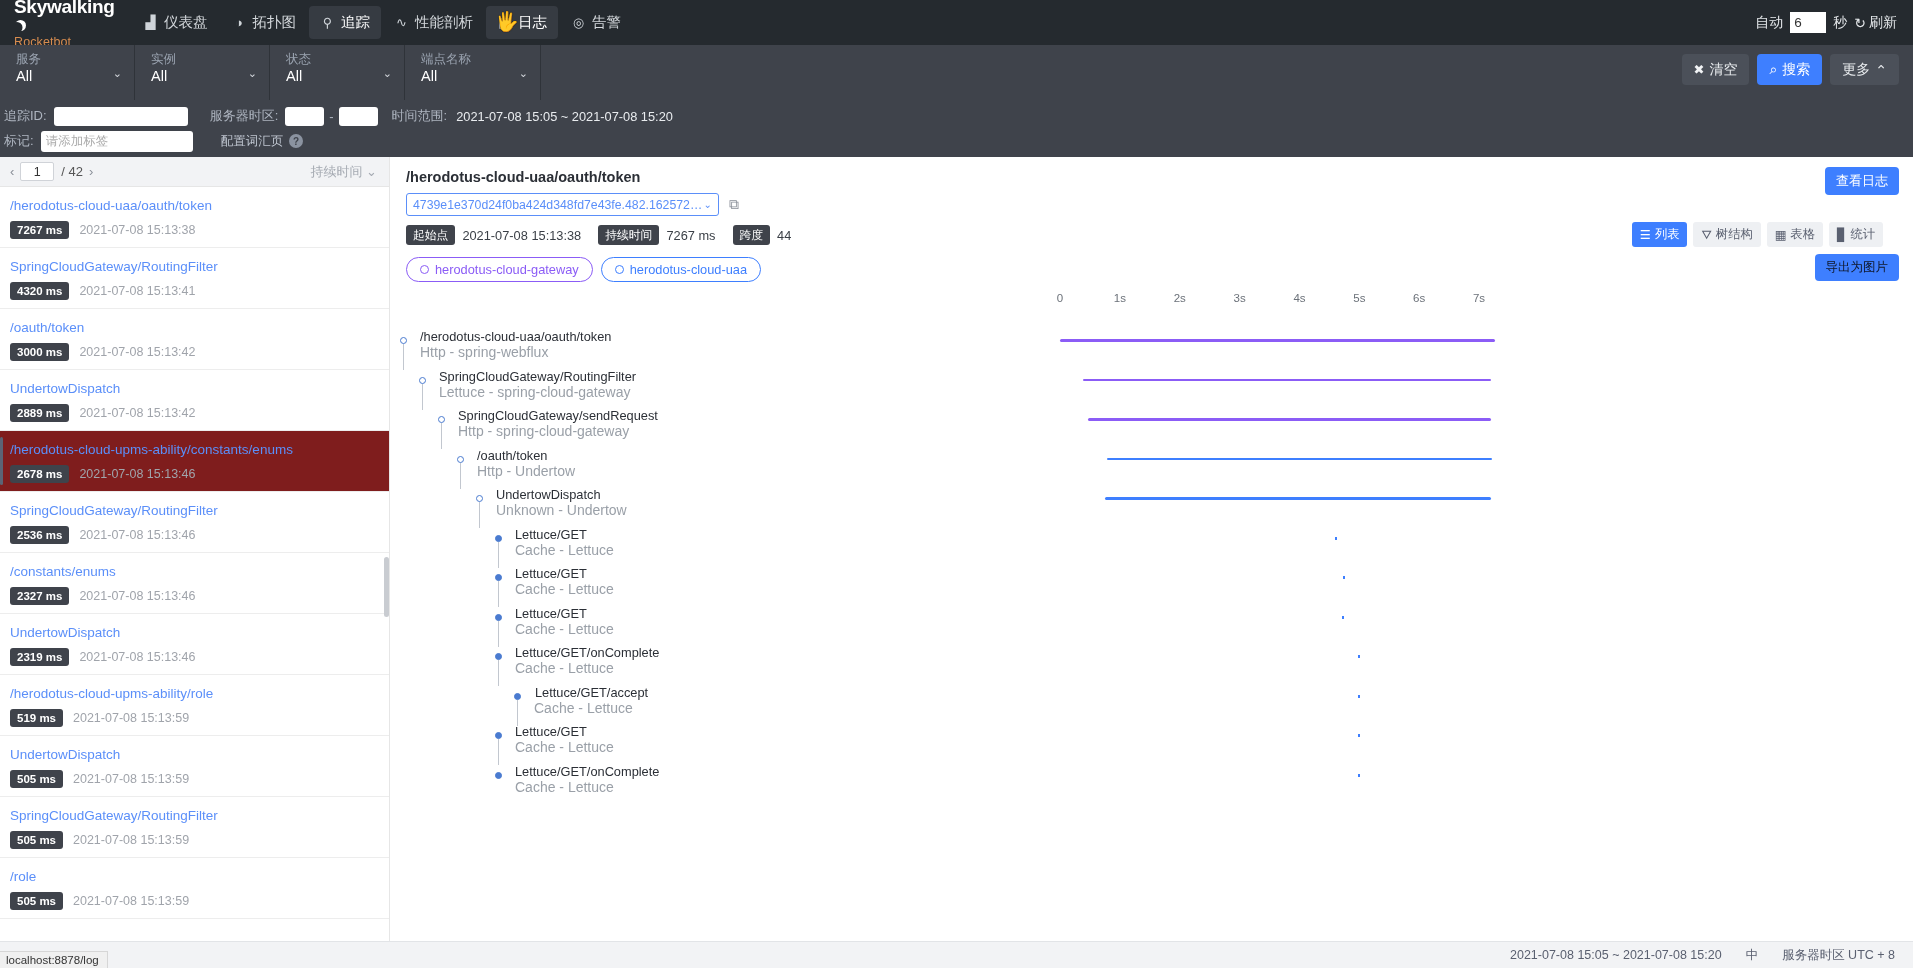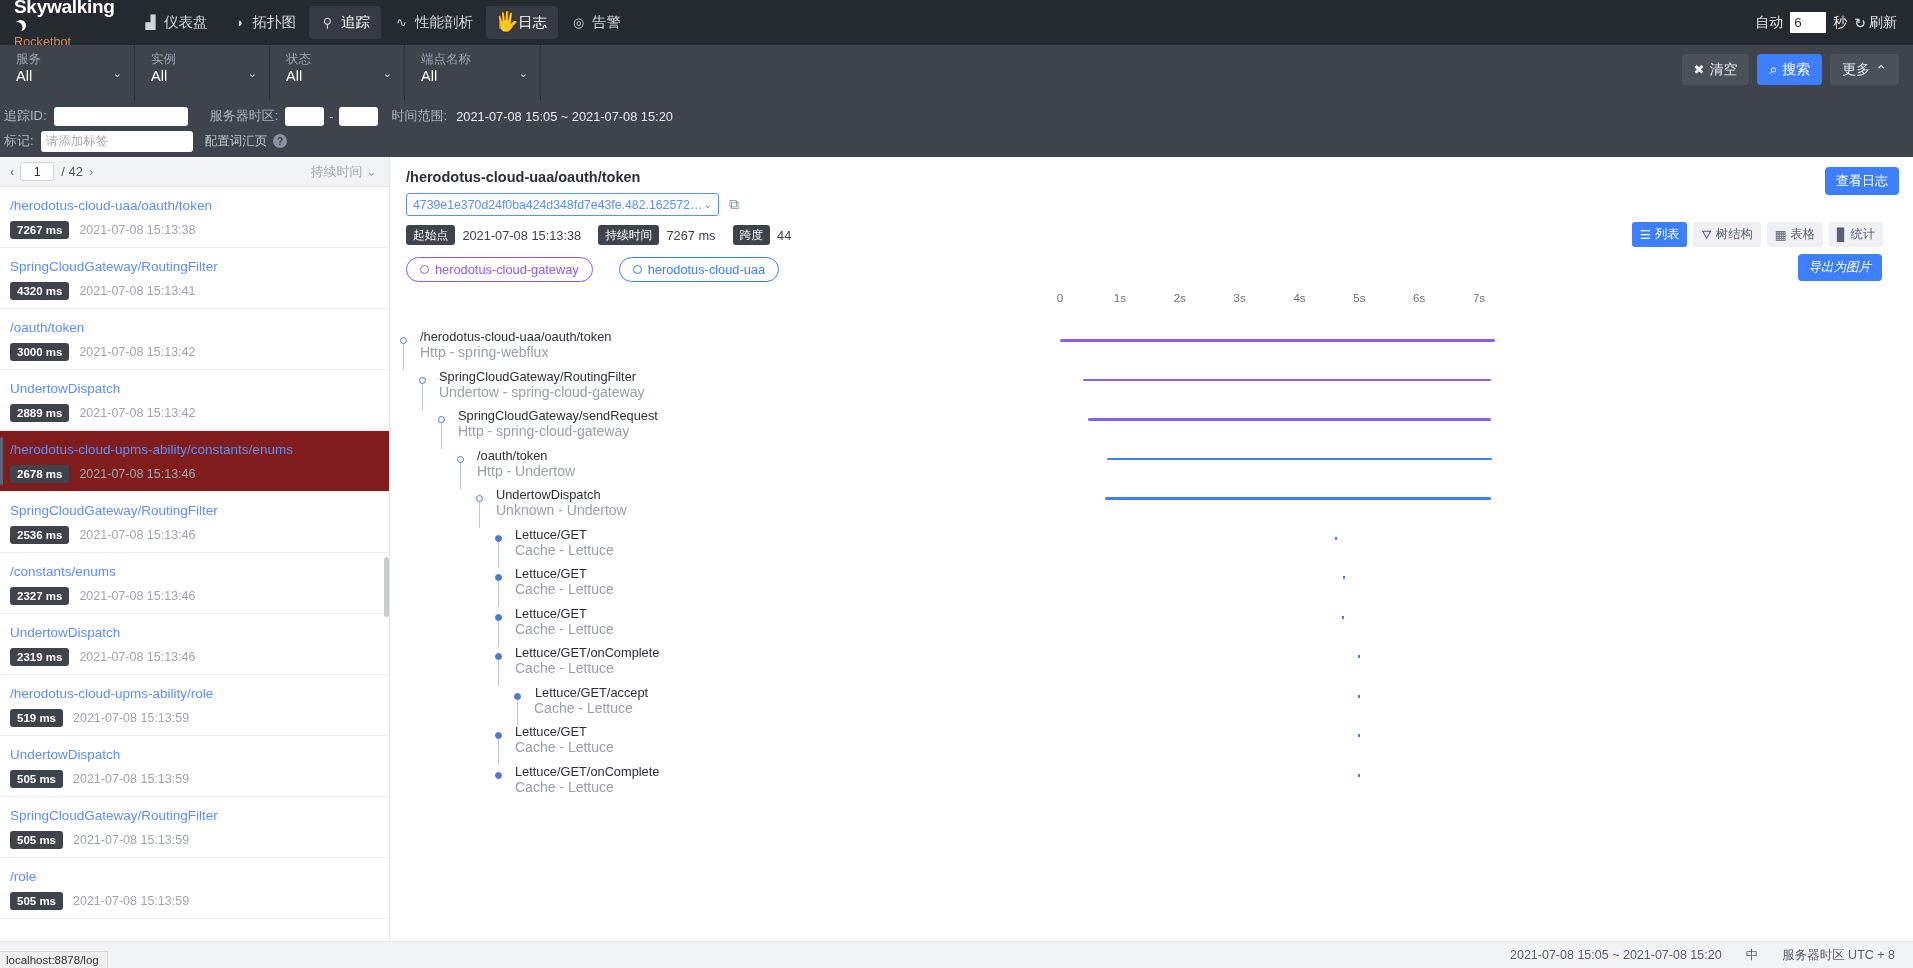--- a/index.html
+++ b/index.html
@@ -69,21 +69,21 @@
   .finput {
     background: #fff; border: none; border-radius: 3px; height: 19px;
     font-size: 12px; padding: 0 5px; font-family: inherit; color: #333;
   }
   .finput.trace { width: 134px; }
   .finput.dur { width: 39px; }
   .dur-dash { color: #aeb5c0; font-size: 13px; margin: 0 5px; }
   .finput.tag { width: 152px; height: 21px; font-size: 12.5px; }
   .finput.tag::placeholder { color: #aaa; }
   .frange { color: #e9ecef; font-size: 12.8px; margin-left: 2px; white-space: nowrap; }
-  .vocab { color: #bfc6d0; font-size: 12.5px; margin-left: 12px; cursor: pointer; }
+  .vocab { color: #bfc6d0; font-size: 12.5px; margin-left: 28px; cursor: pointer; }
   .qmark {
     display: inline-flex; align-items: center; justify-content: center;
     width: 14px; height: 14px; border-radius: 50%; background: #8b93a0; color: #3f434b;
     font-size: 10px; margin-left: 6px; cursor: pointer; font-weight: 700;
   }
 
   
   .body { display: flex; height: 822px; background: #fff; }
 
   
@@ -146,29 +146,29 @@
   }
   .stat-val { color: #3a3f46; font-size: 12.8px; margin-right: 10px; }
 
   .viewmodes { position: absolute; right: 14px; top: -3px; display: flex; gap: 6px; }
   .vmode {
     display: flex; align-items: center; gap: 4px; font-size: 12.3px; padding: 4px 8px;
     border-radius: 3px; background: #eef0f3; color: #5a6070; cursor: pointer;
   }
   .vmode.active { background: #3e7fff; color: #fff; }
 
-  .svc-row { display: flex; align-items: center; gap: 26px; padding: 12px 16px 0 16px; position: relative; }
+  .svc-row { display: flex; align-items: center; gap: 8px; padding: 12px 16px 0 16px; position: relative; }
   .svc-chip {
     display: flex; align-items: center; gap: 6px; border-radius: 13px; padding: 4px 13px;
     font-size: 12.8px; cursor: pointer;
   }
   .svc-dot { width: 9px; height: 9px; border-radius: 50%; border: 1.6px solid currentColor; }
   .export-btn {
-    position: absolute; right: 31px; top: 9px; background: #3e7fff; color: #ffffff;
-    font-size: 12.5px; padding: 5px 11px; border-radius: 4px; cursor: pointer; font-style: italic;
+    position: absolute; right: 14px; top: 9px; background: #3e7fff; color: #0f172a;
+    font-size: 12.5px; padding: 5px 11px; border-radius: 4px; cursor: pointer;
   }
 
   
   .timeline-wrap { position: relative; margin-top: 10px; height: 585px; }
   .axis { position: absolute; left: 0; top: 0; right: 0; height: 32px; }
   .axis-tick { position: absolute; top: 0; font-size: 11.5px; color: #6b7179; transform: translateX(-50%); text-align: center; }
 
   .spanrows { position: absolute; left: 0; right: 0; top: 32px; bottom: 0; }
   .spanrow { position: relative; height: 39.5px; }
   .span-label { position: absolute; font-size: 12.8px; color: #2b2f36; line-height: 15px; }
@@ -478,21 +478,21 @@
             <span class="span-node" style="left: 10px; top: 13px;"></span>
             <span class="tree-line" style="left: 13px; top: 20px; height: 26px;"></span>
             <div class="span-label" style="left: 30px; top: 5px;">/herodotus-cloud-uaa/oauth/token</div>
             <div class="span-sub" style="left: 30px; top: 21px;">Http - spring-webflux</div>
             <div class="bar" style="left: 670px; width: 435.031px; top: 15px; background: rgb(139, 92, 246);"></div>
           </div>
           <div class="spanrow">
             <span class="span-node" style="left: 29px; top: 13px;"></span>
             <span class="tree-line" style="left: 32px; top: 20px; height: 26px;"></span>
             <div class="span-label" style="left: 49px; top: 5px;">SpringCloudGateway/RoutingFilter</div>
-            <div class="span-sub" style="left: 49px; top: 21px;">Undertow - spring-cloud-gateway</div>
+            <div class="span-sub" style="left: 49px; top: 21px;">Lettuce - spring-cloud-gateway</div>
             <div class="bar" style="left: 693.347px; width: 407.673px; top: 15px; background: rgb(139, 92, 246);"></div>
           </div>
           <div class="spanrow">
             <span class="span-node" style="left: 48px; top: 13px;"></span>
             <span class="tree-line" style="left: 51px; top: 20px; height: 26px;"></span>
             <div class="span-label" style="left: 68px; top: 5px;">SpringCloudGateway/sendRequest</div>
             <div class="span-sub" style="left: 68px; top: 21px;">Http - spring-cloud-gateway</div>
             <div class="bar" style="left: 698.136px; width: 402.884px; top: 15px; background: rgb(139, 92, 246);"></div>
           </div>
           <div class="spanrow">

